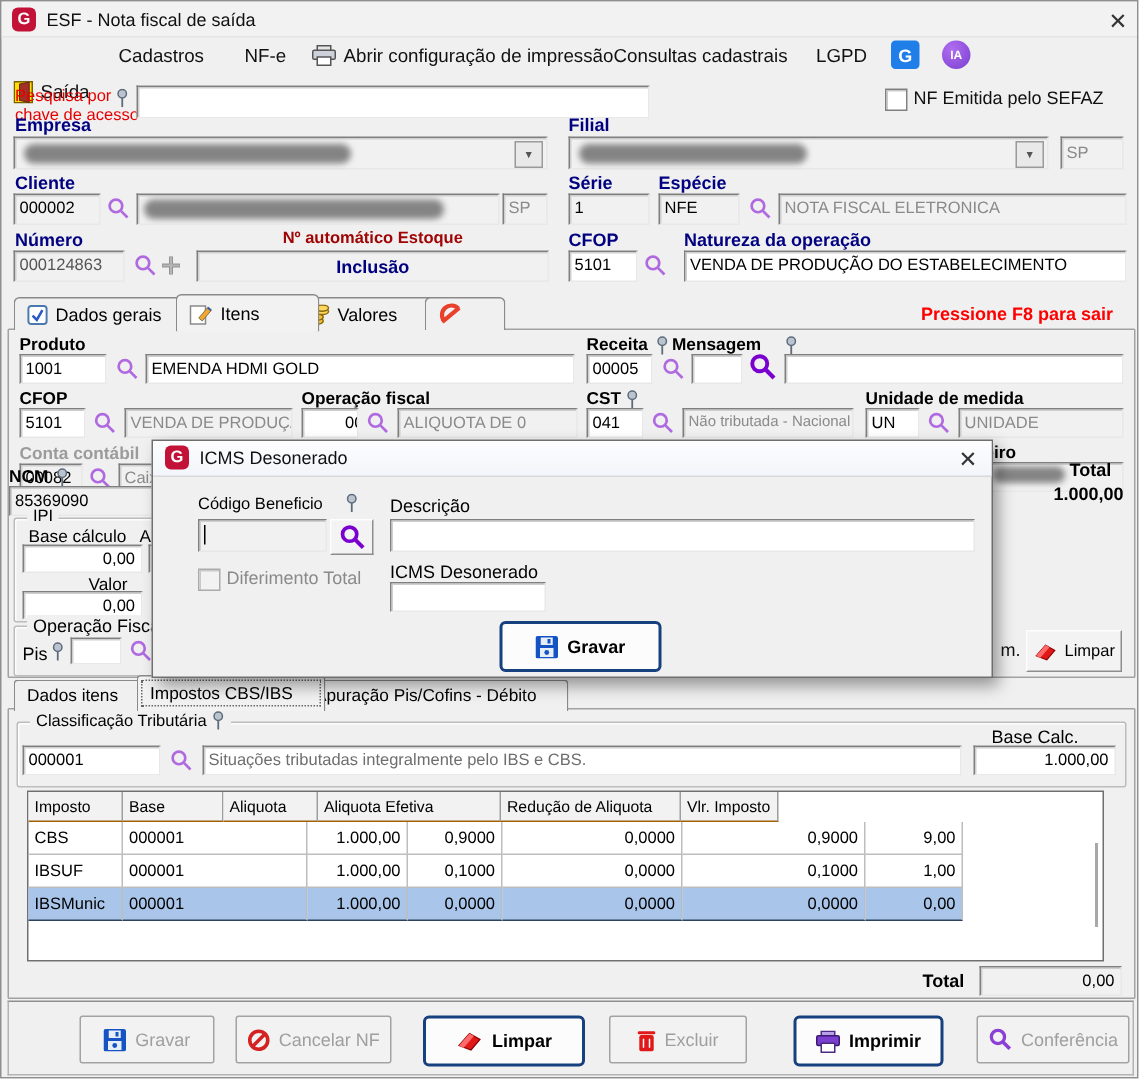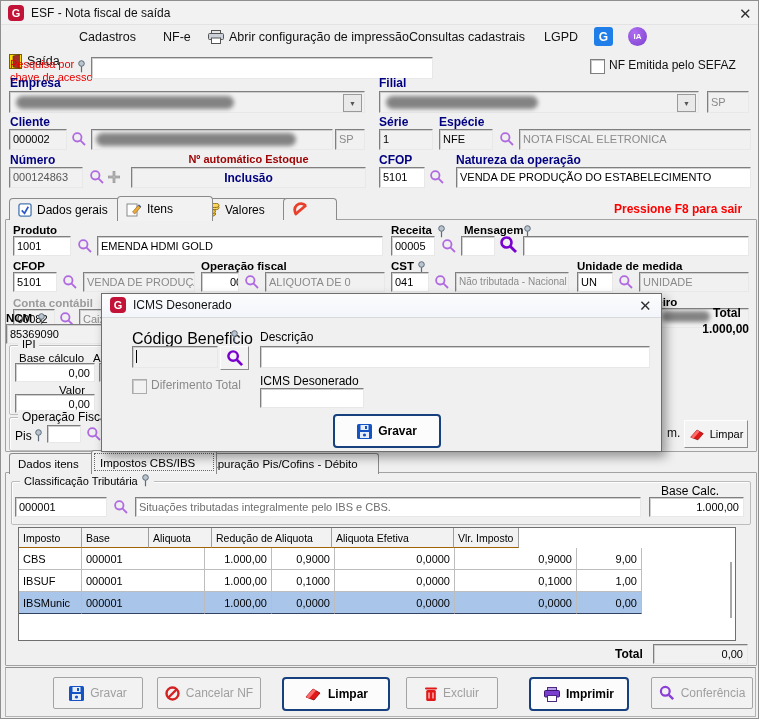--- a/index.html
+++ b/index.html
@@ -229,21 +229,21 @@
         <circle cx="4.5" cy="3.5" r="2.8" fill="#b9c4cf" stroke="#5d6b7a"></circle>
         <line x1="4.5" y1="6.3" x2="4.5" y2="12.3" stroke="#5d6b7a" stroke-width="1.2"></line>
       </svg></span>
   <div class="fld" style="left:390px;top:235px;width:44px;">00005</div>
   <span class="icon abs" style="left:440px;top:237px;">
       <svg width="16" height="16" viewBox="0 0 16 16">
         <circle cx="6.3" cy="6.3" r="4.2" fill="none" stroke="#b06ae0" stroke-width="1.8"></circle>
         <line x1="9.6" y1="9.6" x2="14" y2="14" stroke="#b06ae0" stroke-width="1.8"></line>
       </svg>
     </span>
-  <span class="bk" style="left:463px;top:223px;">Mensagem</span>
+  <span class="bk" style="left:447px;top:223px;">Mensagem</span>
   <span class="pin" style="left:522px;top:223px;"><svg width="9" height="13" viewBox="0 0 9 13">
         <circle cx="4.5" cy="3.5" r="2.8" fill="#b9c4cf" stroke="#5d6b7a"></circle>
         <line x1="4.5" y1="6.3" x2="4.5" y2="12.3" stroke="#5d6b7a" stroke-width="1.2"></line>
       </svg></span>
   <div class="fld" style="left:460px;top:235px;width:34px;"></div>
   <span class="icon abs" style="left:498px;top:234px;">
       <svg width="19" height="19" viewBox="0 0 19 19">
         <circle cx="7.5" cy="7.5" r="5" fill="none" stroke="#7a00d0" stroke-width="2.6"></circle>
         <line x1="11.4" y1="11.4" x2="17" y2="17" stroke="#7a00d0" stroke-width="2.8"></line>
       </svg>
@@ -389,22 +389,22 @@
       </svg>
     </span>
   <div class="fld" style="left:134px;top:496px;width:506px;color:#6e6e6e;">Situações tributadas integralmente pelo IBS e CBS.</div>
   <div class="fld r" style="left:648px;top:496px;width:95px;">1.000,00</div>
 
   <div id="tblwrap">
     <div class="trow">
       <div class="hc" style="width:63px;">Imposto</div>
       <div class="hc" style="width:67px;">Base</div>
       <div class="hc" style="width:63px;">Aliquota</div>
+      <div class="hc" style="width:122px;">Aliquota Efetiva</div>
       <div class="hc" style="width:120px;">Redução de Aliquota</div>
-      <div class="hc" style="width:122px;">Aliquota Efetiva</div>
       <div class="hc" style="width:65px;">Vlr. Imposto</div>
     </div>
     <div class="trow">
       <div class="tc" style="width:63px;">CBS</div>
       <div class="tc" style="width:123px;">000001</div>
       <div class="tc r" style="width:67px;">1.000,00</div>
       <div class="tc r" style="width:63px;">0,9000</div>
       <div class="tc r" style="width:120px;">0,0000</div>
       <div class="tc r" style="width:122px;">0,9000</div>
       <div class="tc r" style="width:65px;">9,00</div>
@@ -495,21 +495,21 @@
       </span>
     <span>Conferência</span>
   </div>
 
   <div id="modal">
     <div class="mtitle">
       <span class="logo" style="left:8px;top:3px;">G</span>
       <span class="pl" style="left:31px;top:4px;">ICMS Desonerado</span>
       <span class="x" style="left:537px;top:3px;">✕</span>
     </div>
-    <span class="bk" style="left:30px;top:36px;font-weight:normal;font-size:16px;">Código Beneficio</span>
+    <span class="bk" style="left:30px;top:36px;font-weight:normal;font-size:11px;">Código Beneficio</span>
     <span class="pin" style="left:128px;top:35px;"><svg width="9" height="13" viewBox="0 0 9 13">
           <circle cx="4.5" cy="3.5" r="2.8" fill="#b9c4cf" stroke="#5d6b7a"></circle>
           <line x1="4.5" y1="6.3" x2="4.5" y2="12.3" stroke="#5d6b7a" stroke-width="1.2"></line>
         </svg></span>
     <div class="fld bg" style="left:30px;top:52px;width:86px;height:22px;">
       <span class="caret" style="left:3px;top:3px;"></span>
     </div>
     <div class="sbtn" style="left:118px;top:52px;width:27px;height:22px;">
       <span class="icon">
           <svg width="18" height="18" viewBox="0 0 19 19">

